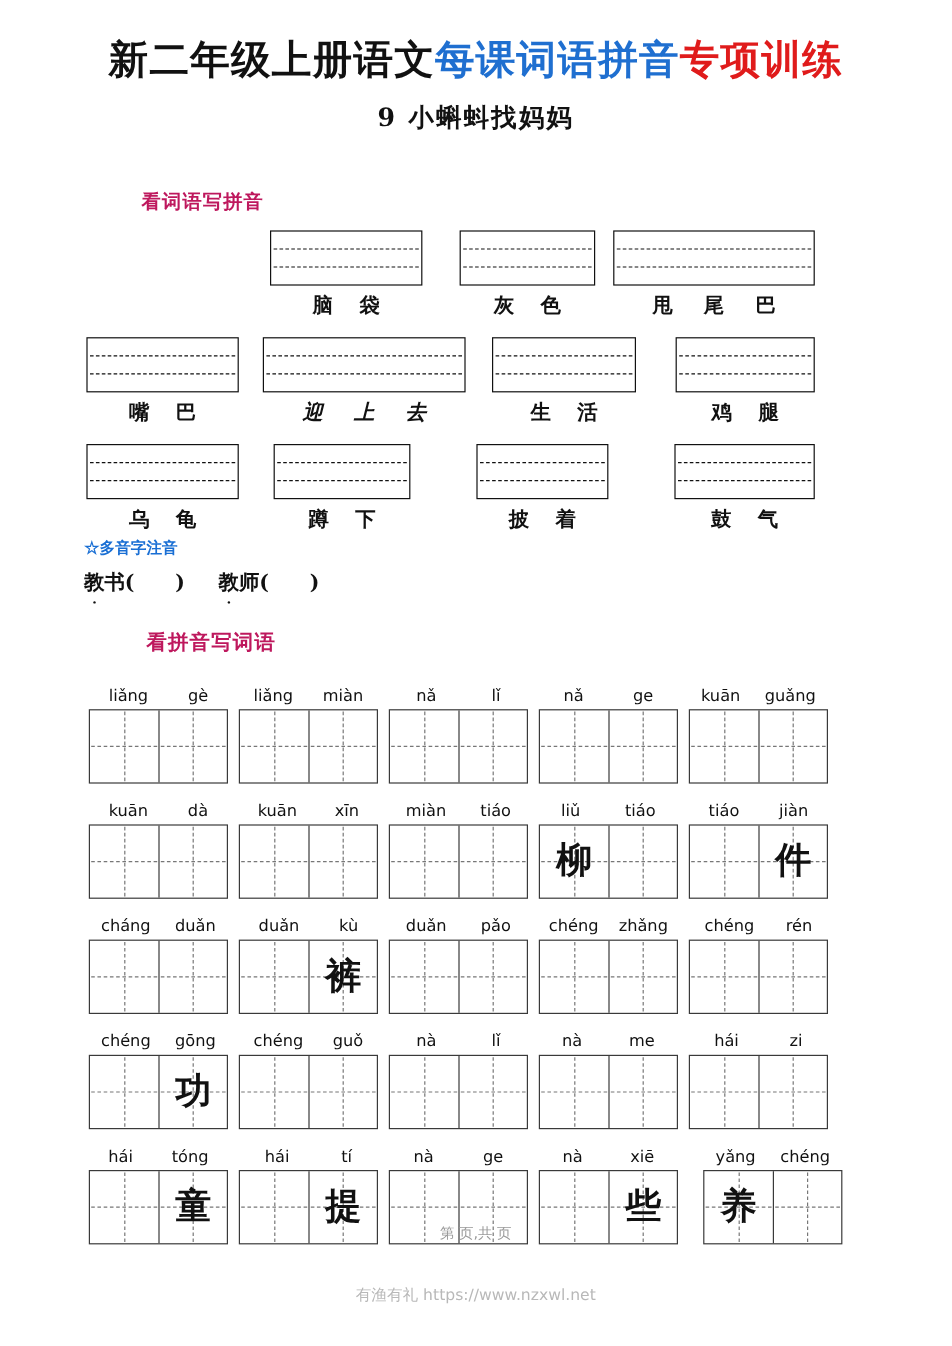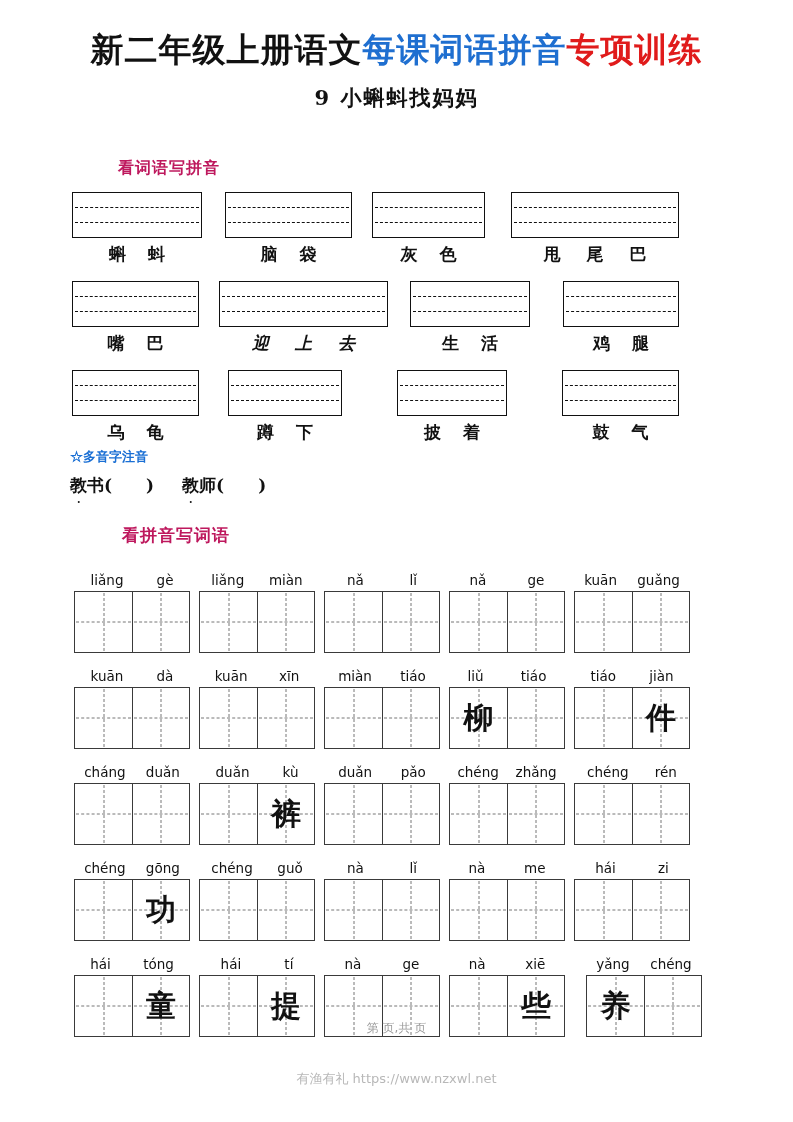--- a/index.html
+++ b/index.html
@@ -157,35 +157,28 @@
   <div class="title">
     <span class="seg-black">新二年级上册语文</span><span class="seg-blue">每课词语拼音</span><span class="seg-red">专项训练</span>
   </div>
 
   <div class="subtitle">9  小蝌蚪找妈妈</div>
 
   <div class="sec-head sec1-head">看词语写拼音</div>
 
   <div id="sec1-host">
       <div class="pybox-row" style="top: 192px;">
-        <div class="pybox-cell" style="left: 72px; width: 130px;">
-          <div class="pybox">
-            <div class="dash d1"></div>
-            <div class="dash d2"></div>
-          </div>
-          <div class="word w2"><span>蝌</span><span>蚪</span></div>
-        </div>
         <div class="pybox-cell" style="left: 225px; width: 127px;">
           <div class="pybox">
             <div class="dash d1"></div>
             <div class="dash d2"></div>
           </div>
           <div class="word w2"><span>脑</span><span>袋</span></div>
         </div>
-        <div class="pybox-cell" style="left: 372px; width: 113px;">
+        <div class="pybox-cell" style="left: 383px; width: 113px;">
           <div class="pybox">
             <div class="dash d1"></div>
             <div class="dash d2"></div>
           </div>
           <div class="word w2"><span>灰</span><span>色</span></div>
         </div>
         <div class="pybox-cell" style="left: 511px; width: 168px;">
           <div class="pybox">
             <div class="dash d1"></div>
             <div class="dash d2"></div>

